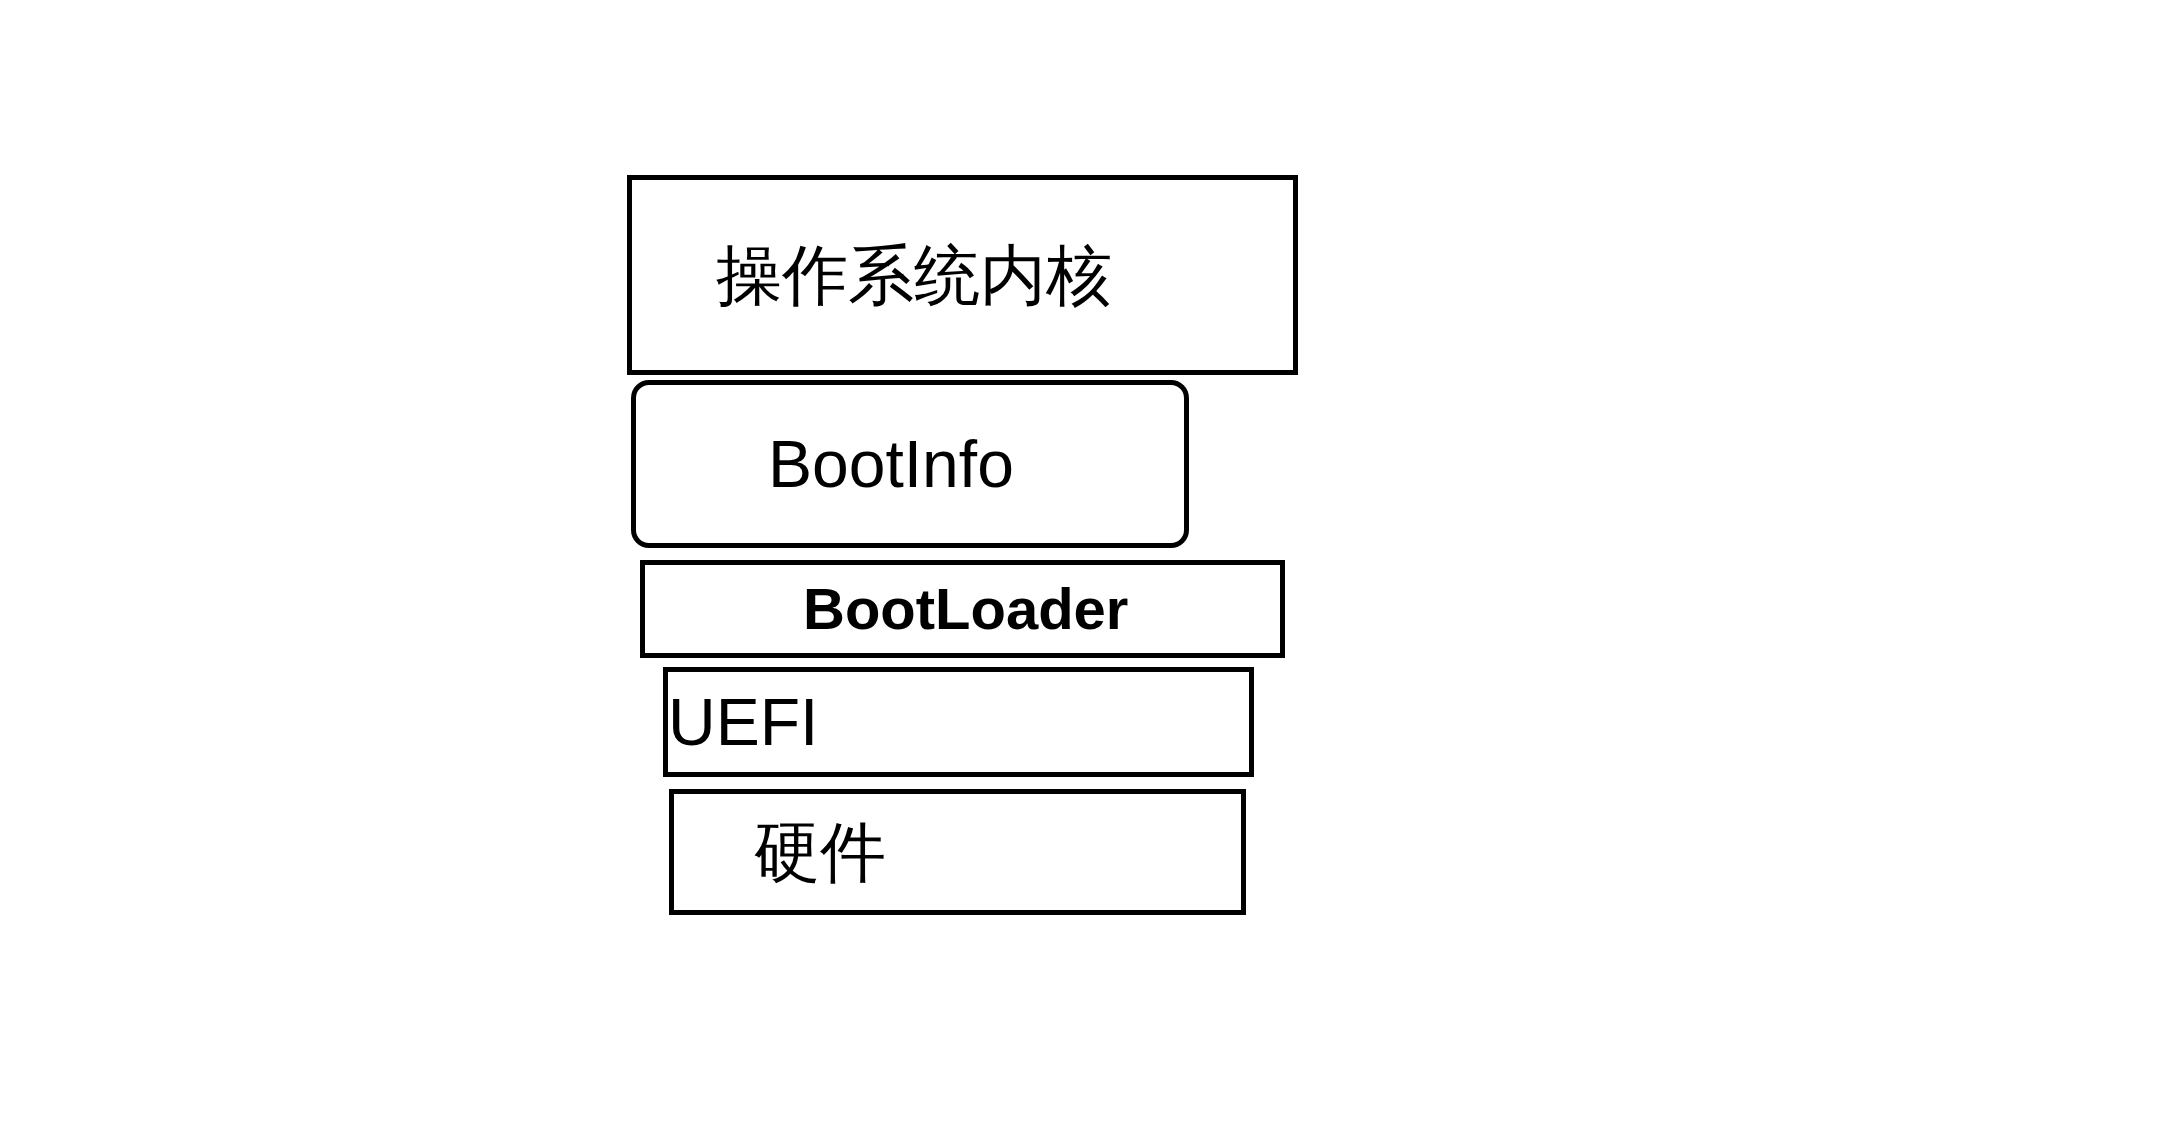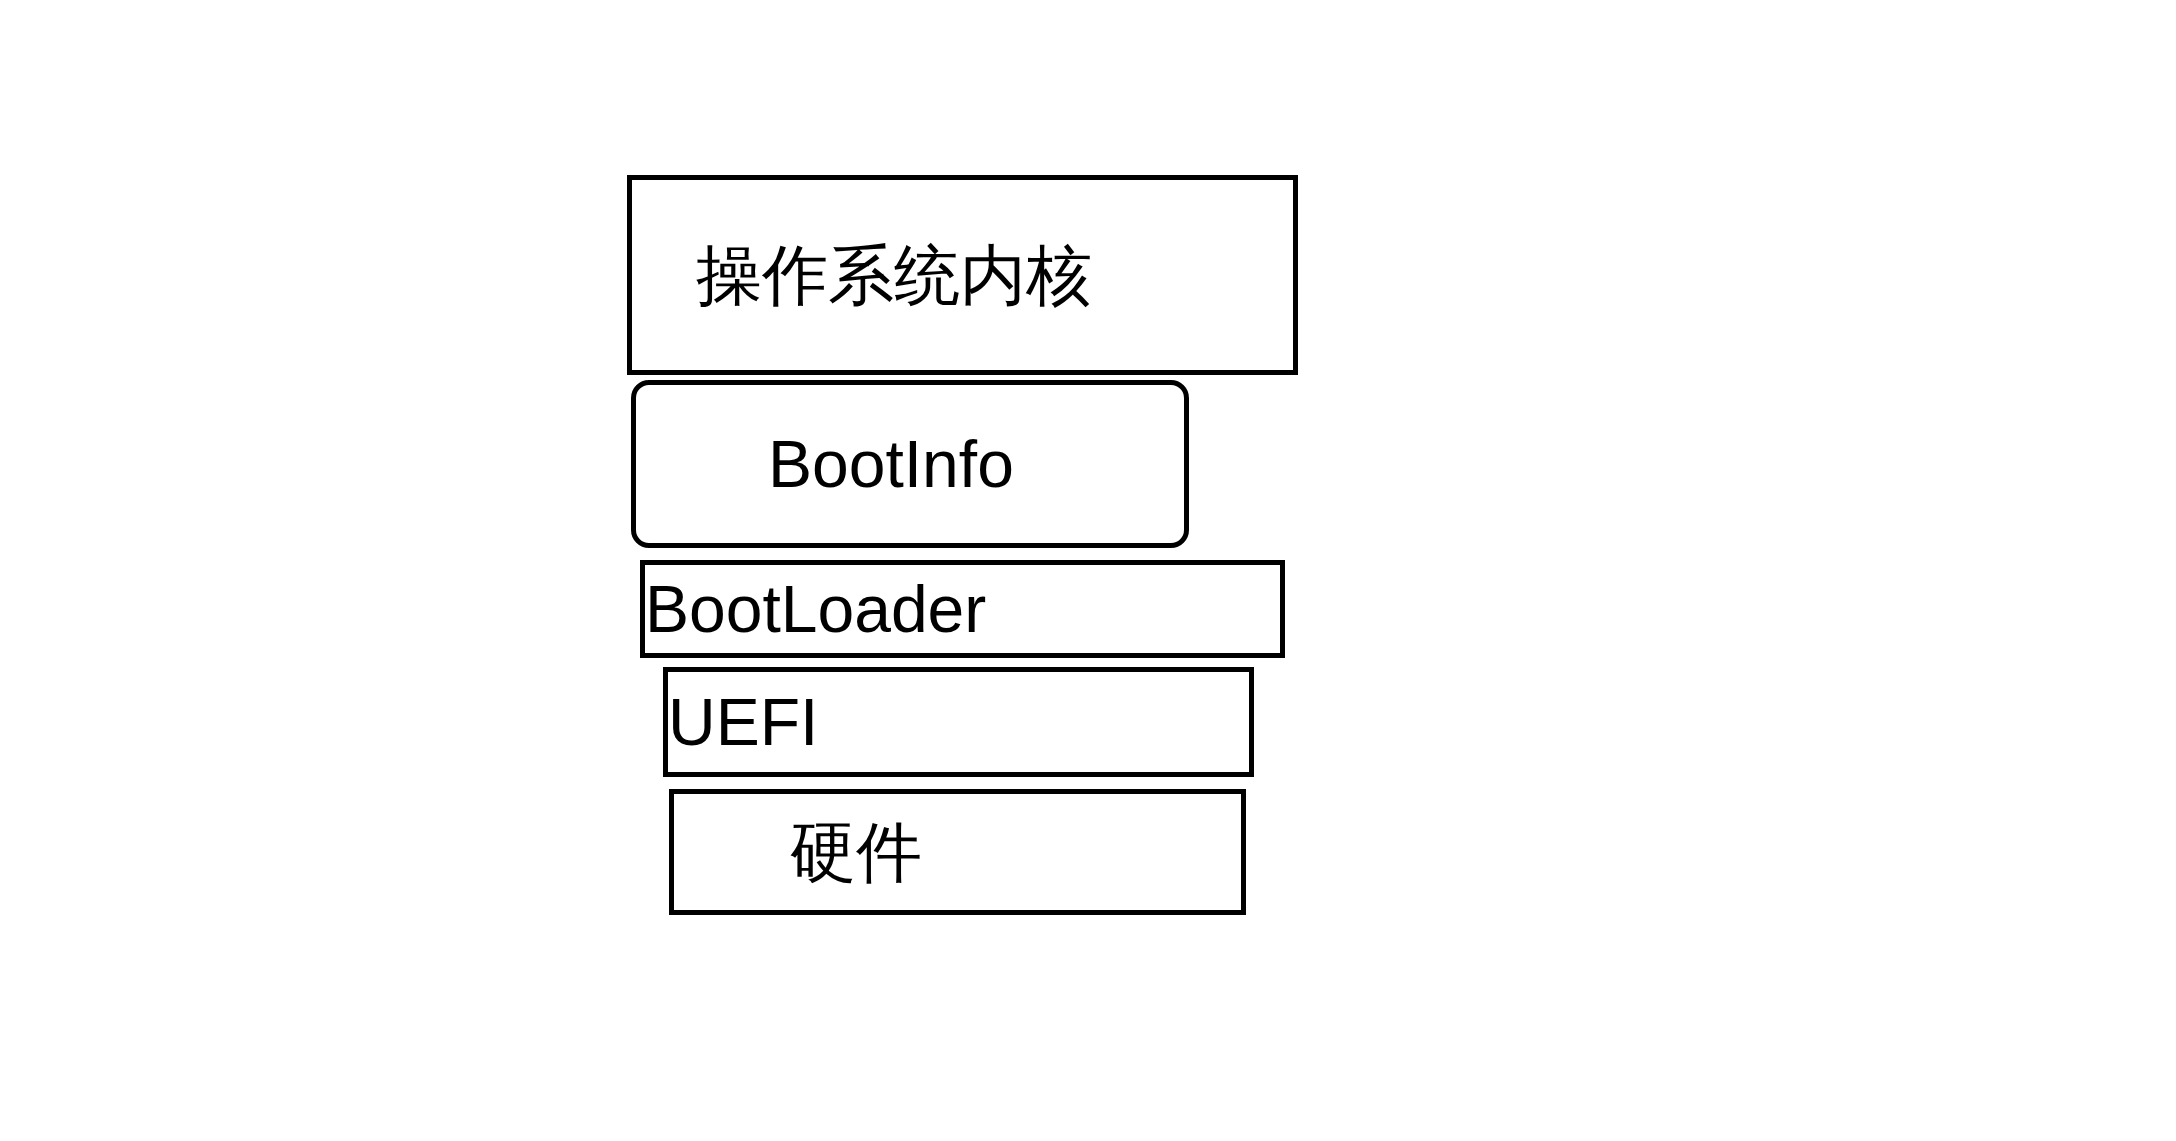--- a/index.html
+++ b/index.html
@@ -39,21 +39,21 @@
   
   #box-os-kernel {
     left: 627px;
     top: 175px;
     width: 671px;
     height: 200px;
     border-radius: 0;
   }
   #box-os-kernel .layer-label {
     font-size: 66px;
-    padding-left: 64px;
+    padding-left: 84px;
   }
 
   
   #box-bootinfo {
     left: 631px;
     top: 380px;
     width: 558px;
     height: 168px;
     border-radius: 18px;
   }
@@ -64,21 +64,23 @@
 
   
   #box-bootloader {
     left: 640px;
     top: 560px;
     width: 645px;
     height: 98px;
     border-radius: 0;
   }
   #box-bootloader .layer-label {
-    font-size: 66px;
+    font-size: 58px;
+    padding-left: 158px;
+    font-weight: bold;
   }
 
   
   #box-uefi {
     left: 663px;
     top: 667px;
     width: 591px;
     height: 110px;
     border-radius: 0;
   }
@@ -89,21 +91,21 @@
   
   #box-hardware {
     left: 669px;
     top: 789px;
     width: 577px;
     height: 126px;
     border-radius: 0;
   }
   #box-hardware .layer-label {
     font-size: 66px;
-    padding-left: 116px;
+    padding-left: 80px;
   }
 </style>
 </head>
 <body>
 
 <div id="canvas">
 
   <div class="layer-box" id="box-os-kernel">
     <span class="layer-label">操作系统内核</span>
   </div>

